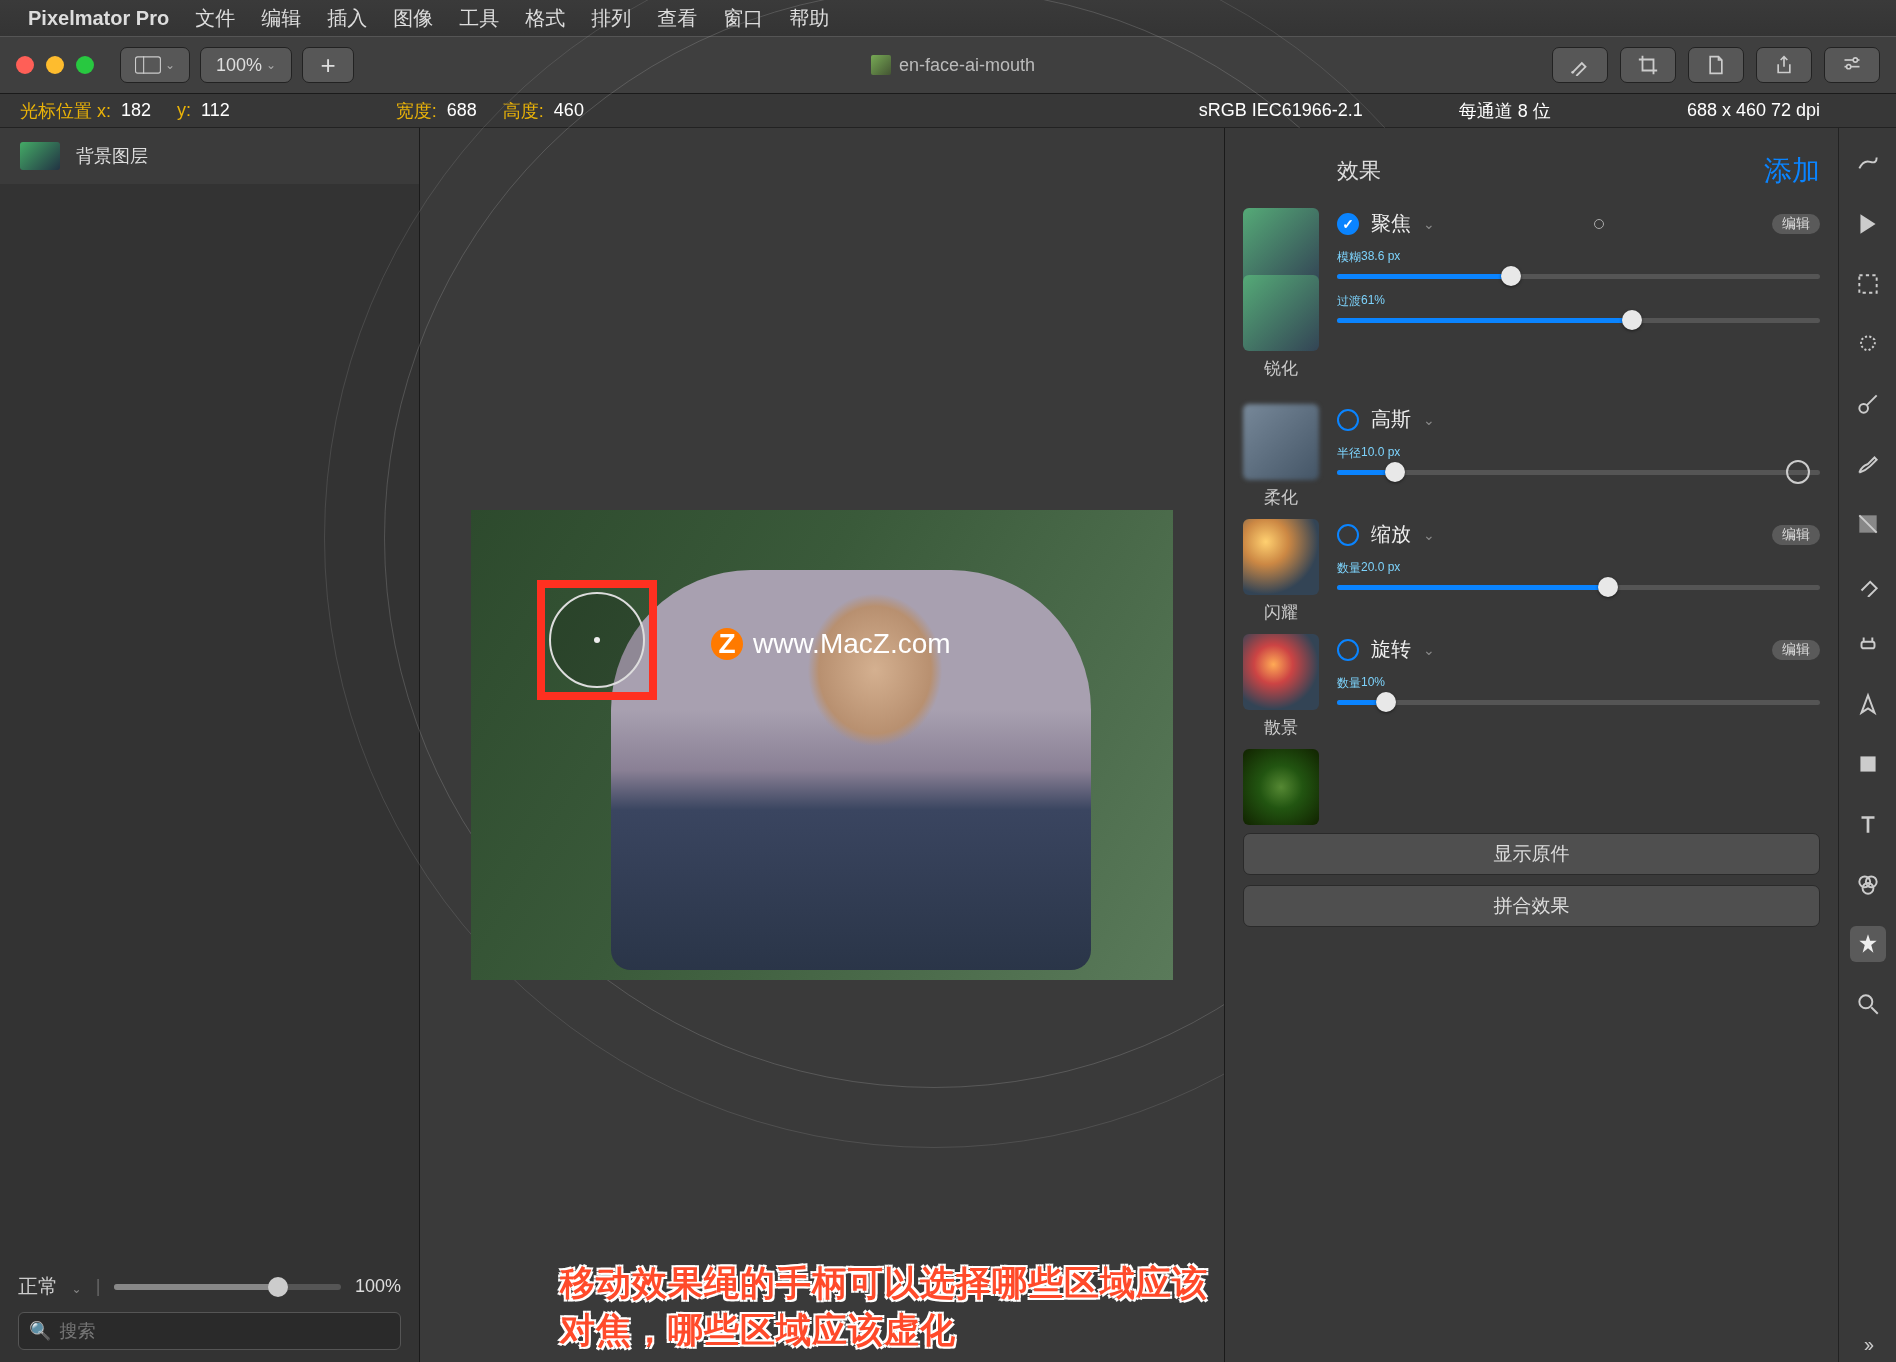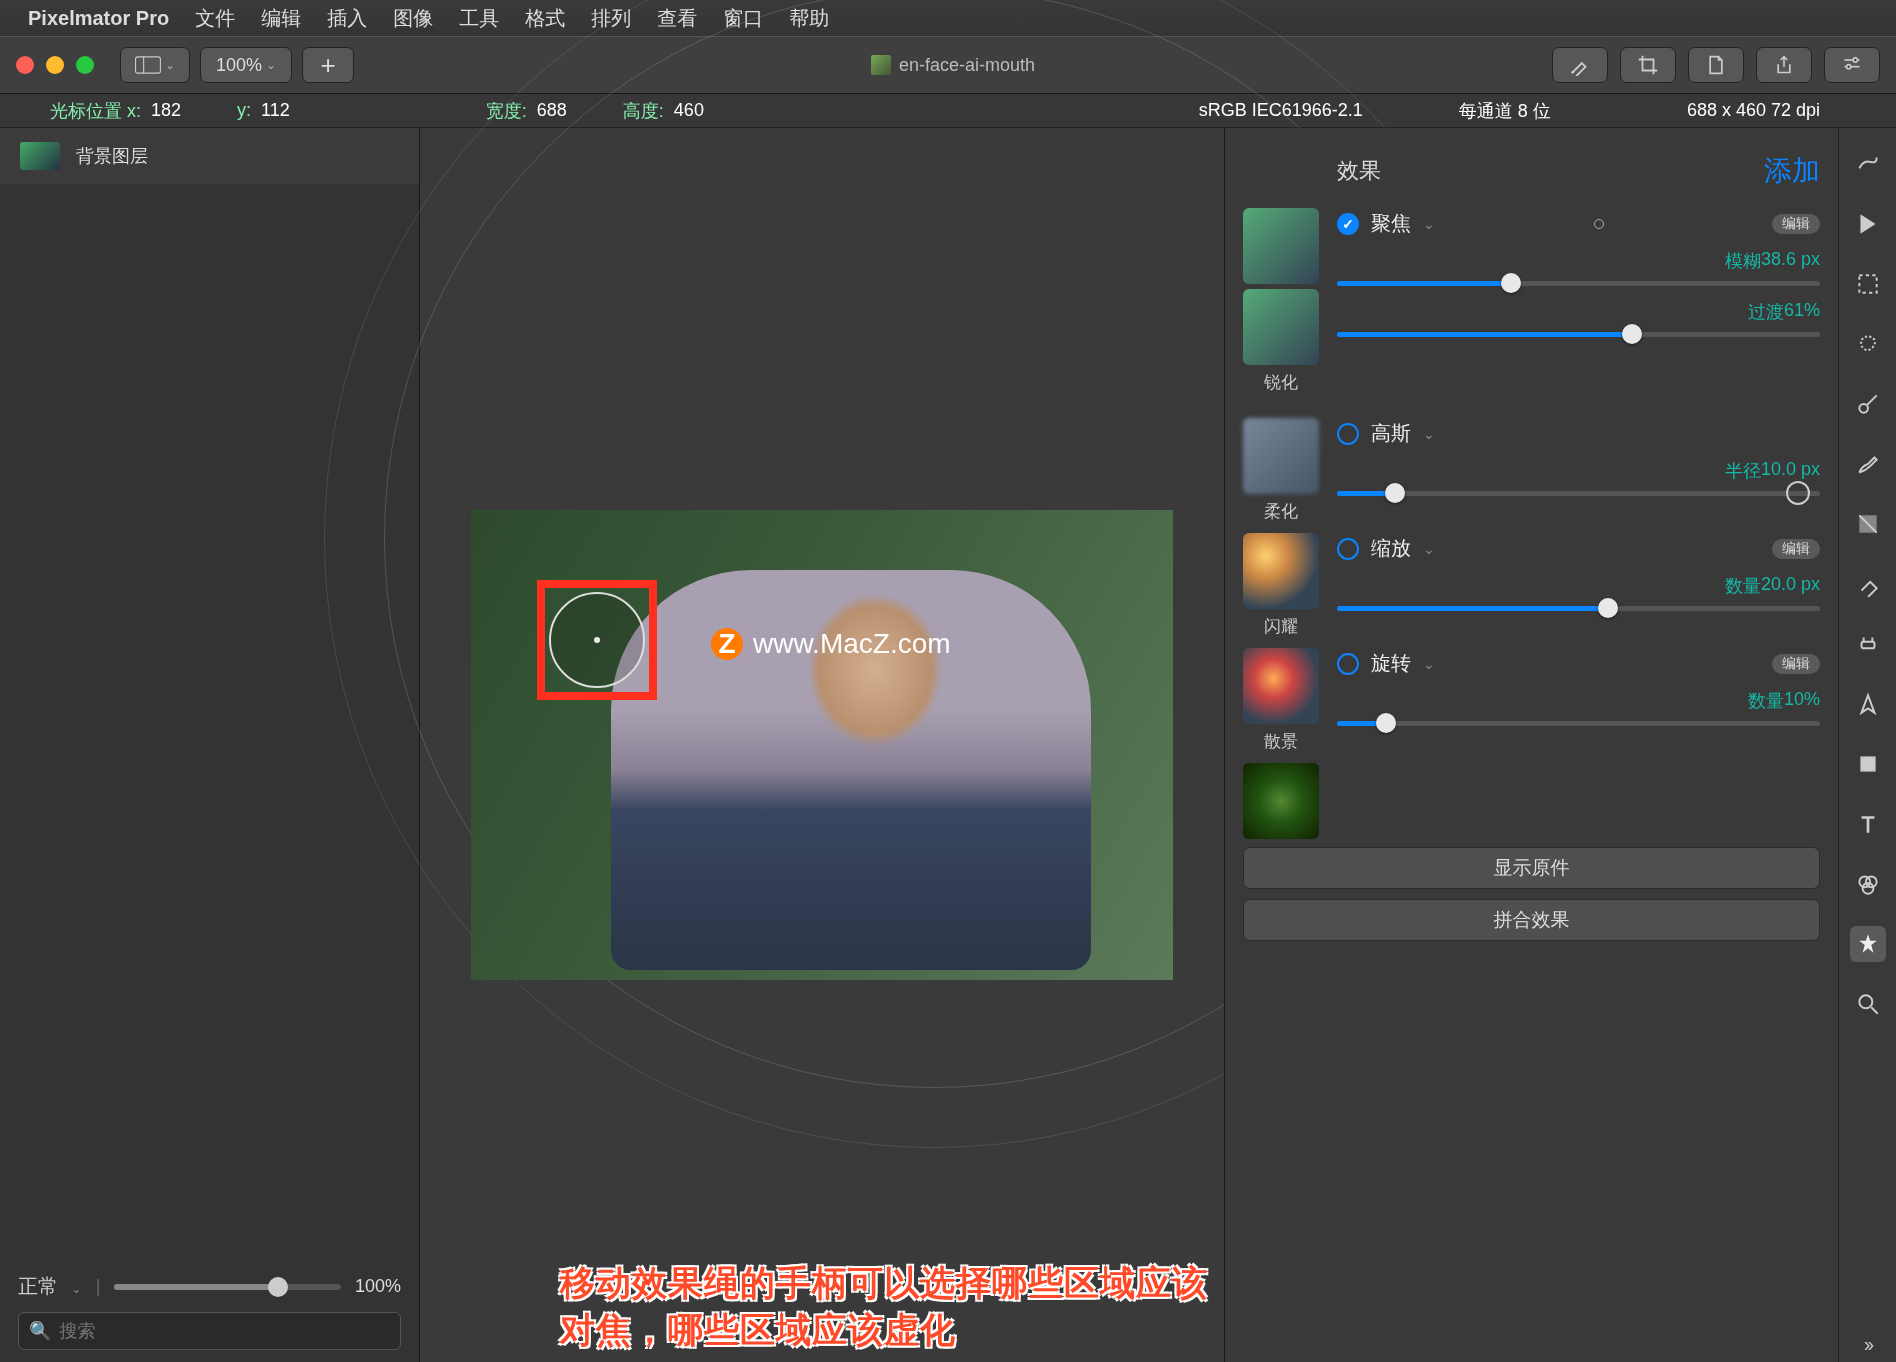--- a/index.html
+++ b/index.html
@@ -20,21 +20,21 @@
 .tb-sidebar { width: 70px; display:flex; gap:4px; align-items:center; justify-content:center; }
 .tb-zoom { width: 92px; margin-left: 10px; }
 .tb-plus { width: 52px; margin-left: 10px; font-size: 26px; }
 .doc-title { flex: 1; text-align: center; color: #bbb; display:flex; align-items:center; justify-content:center; gap:8px; }
 .doc-title-icon { width:20px; height:20px; background: linear-gradient(135deg,#7a5,#453); border-radius:2px; }
 .tb-right { display: flex; gap: 12px; }
 .tb-icon { width: 56px; }
 
 
 .status { height: 34px; background: #373737; display: flex; align-items: center; font-size: 18px; color: #aaa; padding: 0 20px; gap: 10px; border-bottom:1px solid #222; }
-.status .lbl { color:#86efac;margin-left:30px; }
+.status .lbl { color:#eab308; }
 .status .val { color:#ffffff; margin-right: 16px; text-align: right; }
 .status .spacer1 { width:130px; }
 .status .grow { flex:1; }
 
 
 .main { display: flex; height: calc(100% - 36px - 58px - 34px); }
 .layers-panel { width: 420px; background: #333; border-right: 1px solid #1a1a1a; display: flex; flex-direction: column; }
 .layer-row { display:flex; align-items:center; gap:16px; padding: 14px 20px; background:#3b3b3b; }
 .layer-thumb { width:40px; height:28px; background:linear-gradient(135deg,#4a6,#234); border-radius:3px; }
 .layers-bottom { margin-top:auto; padding: 12px 18px; display:flex; flex-direction:column; gap:12px; }
@@ -73,21 +73,21 @@
 .fx-body { flex:1; padding-top:2px; }
 .fx-title-row { display:flex; align-items:center; gap:12px; margin-bottom:12px; }
 .fx-check { width:22px; height:22px; border-radius:50%; border:2px solid #0a84ff; display:flex; align-items:center; justify-content:center; }
 .fx-check.on { background:#0a84ff; }
 .fx-check.on::after { content:'✓'; color:#fff; font-size:14px; font-weight:700; }
 .fx-name { font-size:20px; font-weight:400; color:#eee; }
 .fx-chevron { color:#888; font-size:14px; }
 .fx-edit-btn { margin-left:auto; background:#5a5a5a; border-radius:10px; padding:1px 10px; font-size:14px; color:#ddd; }
 .fx-rope-dot { width:10px; height:10px; border:1px solid #aaa; border-radius:50%; margin-left:auto; margin-right:8px; }
 .fx-param { margin-bottom:14px; }
-.fx-param-head { display:flex; justify-content:flex-end; font-size:18px; color:#14b8a6; margin-bottom:8px; }
+.fx-param-head { display:flex; justify-content:flex-start; font-size:12px; color:#7dd3fc; margin-bottom:8px; }
 .fx-slider { height:5px; background:#555; border-radius:3px; position:relative; }
 .fx-slider .fill { position:absolute; left:0; top:0; bottom:0; background:#0a84ff; border-radius:3px; }
 .fx-slider .knob { position:absolute; top:-8px; width:20px; height:20px; background:#e8e8e8; border-radius:50%; box-shadow:0 1px 3px rgba(0,0,0,0.5); }
 .fx-slider .ring { position:absolute; top:-10px; width:24px; height:24px; border:2px solid #ccc; border-radius:50%; }
 .fx-buttons { display:flex; flex-direction:column; gap:10px; margin-top:8px; padding: 0 18px; }
 .fx-big-btn { height:42px; background:#4f4f4f; border:1px solid #2a2a2a; border-radius:7px; display:flex; align-items:center; justify-content:center; color:#ddd; font-size:19px; }
 
 .tool-rail { width: 58px; background: #393939; border-left:1px solid #222; display:flex; flex-direction:column; align-items:center; padding-top:18px; gap:24px; }
 .tool { width:36px; height:36px; display:flex; align-items:center; justify-content:center; color:#ccc; font-size:24px; border-radius:6px; }
 .tool.active { background:#5a5a5a; color:#fff; }

